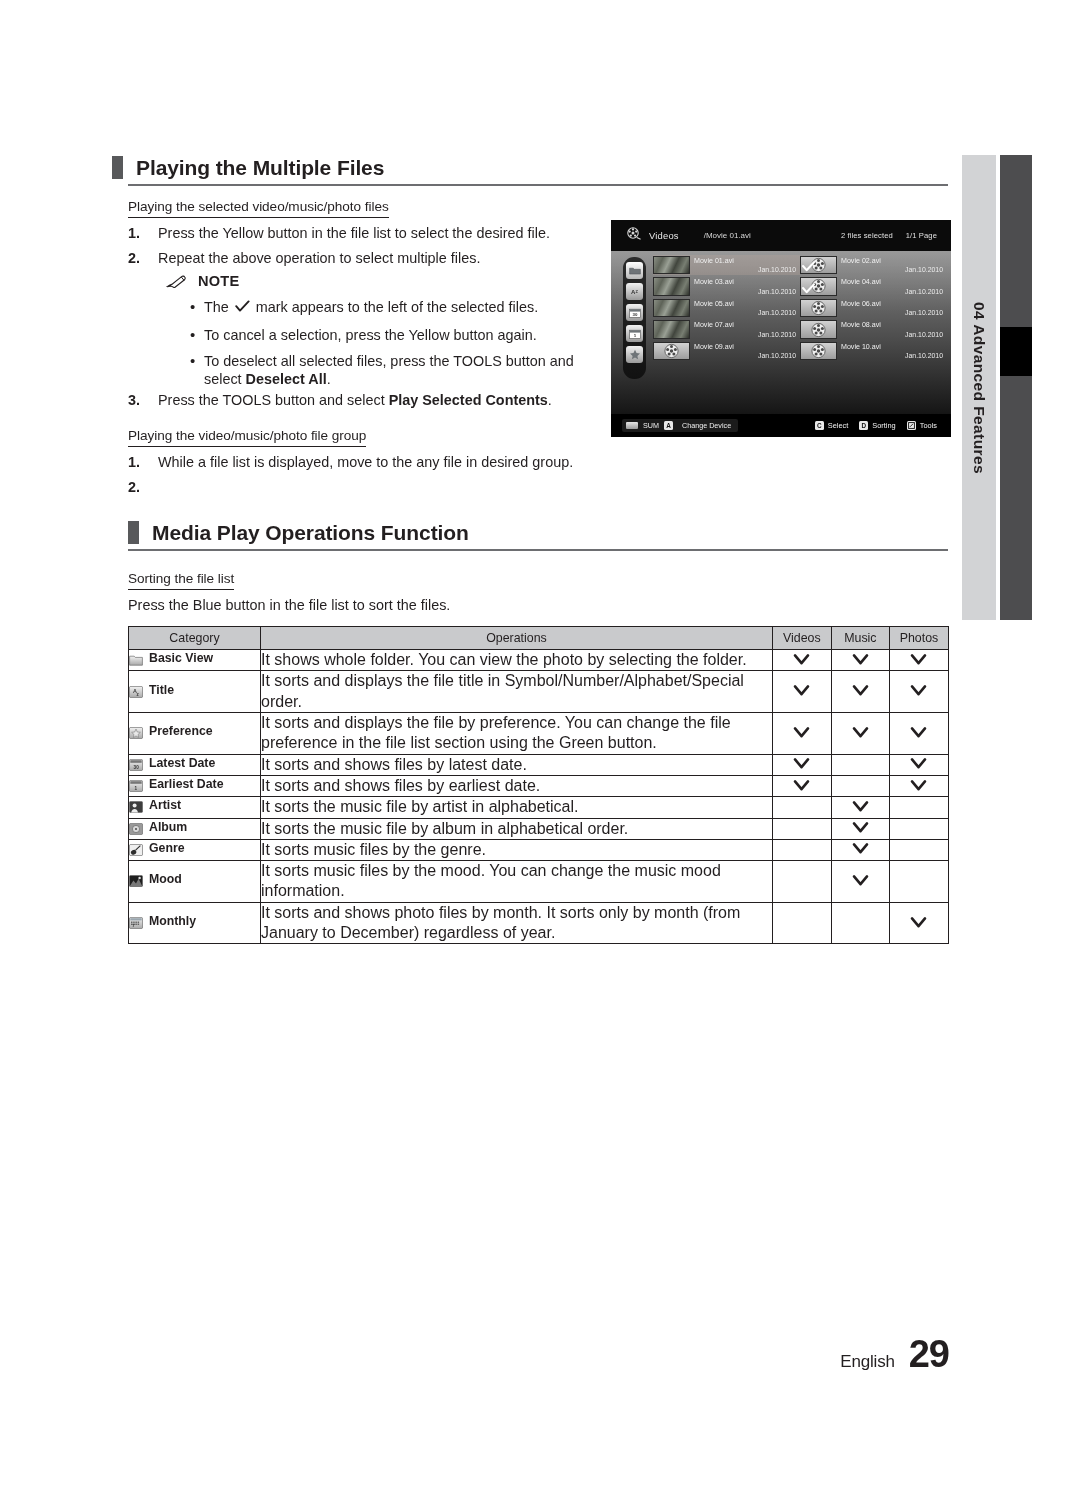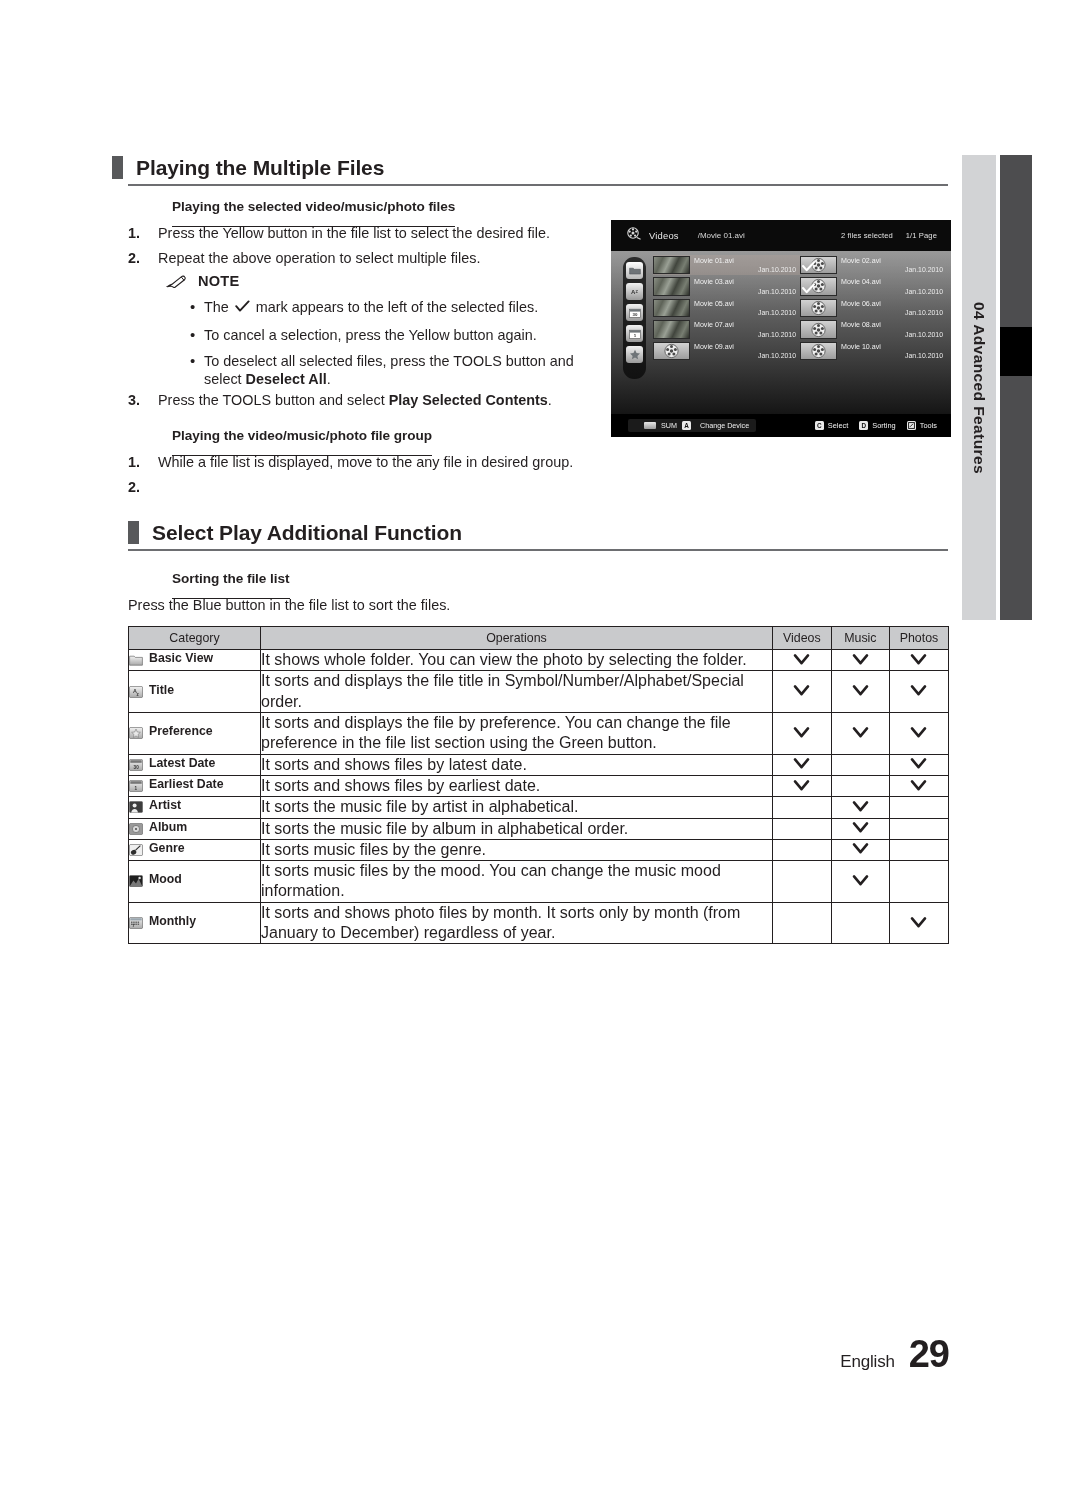--- a/index.html
+++ b/index.html
@@ -43,26 +43,25 @@
   }
 
   
   .h1row { position:absolute; display:flex; align-items:flex-end; }
   .h1-mark { width:11px; height:23px; background:#58595b; margin-right:13px; }
   .h1-title { font-size:21px; font-weight:bold; letter-spacing:-.1px; line-height:1; padding-bottom:1px; }
   .h1-rule { position:absolute; height:1.5px; background:#6d6e71; }
 
   .h2 {
     position:absolute;
-    font-size:13.6px; font-weight:bold;
+    font-size:13.6px; font-weight:normal;
     letter-spacing:-.05px;
-    padding-bottom:12px;
+    padding-bottom:3px;
     border-bottom:1.6px solid #231f20;
     white-space:nowrap;
-    margin-left:44px;
   }
 
   
   .step { position:absolute; display:flex; font-size:14.4px; line-height:1.26; }
   .step-num { width:30px; flex:0 0 30px; font-weight:bold; }
   .step-txt { }
   b.strong { font-weight:bold; }
   .tools { font-weight:normal; }
 
   
@@ -126,21 +125,21 @@
     font-family:"Liberation Sans", sans-serif;
   }
   .tv-head {
     position:absolute; left:0; top:0; width:100%; height:31px;
     background:#0b0b0b;
     display:flex; align-items:center;
     color:#e8e8e8;
   }
   .tv-head .reel { margin-left:16px; margin-right:7px; }
   .tv-cat { font-size:9.4px; letter-spacing:.2px; }
-  .tv-path { font-size:8px; margin-left:19px; color:#d8d8d8; }
+  .tv-path { font-size:8px; margin-left:25px; color:#d8d8d8; }
   .tv-right { margin-left:auto; margin-right:14px; display:flex; align-items:center; gap:13px; }
   .tv-sel, .tv-page { font-size:7.6px; color:#e0e0e0; letter-spacing:.1px; }
 
   .tv-body {
     position:absolute; left:0; top:31px; right:0; bottom:23px;
     background:
       linear-gradient(180deg, rgba(255,255,255,.10), rgba(255,255,255,0) 38%),
       linear-gradient(180deg,#8e8e8e 0%, #6d6d6d 26%, #4a4a4a 56%, #2a2a2a 82%, #151515 100%);
   }
   .tv-sidebar {
@@ -187,24 +186,24 @@
   .tick {
     position:absolute; left:2px; top:3px;
     z-index:3;
   }
   .tv-foot {
     position:absolute; left:0; bottom:0; width:100%; height:23px;
     background:#000;
     display:flex; align-items:center;
   }
   .pill {
-    margin-left:17px;
+    margin-left:11px;
     background:#1b1b1b;
     border-radius:2px;
-    padding:2px 7px 2px 16px;
+    padding:2px 7px 2px 4px;
     display:flex; align-items:center; gap:5px;
   }
   .usb-ic { width:12px; height:7px; background:linear-gradient(180deg,#e6e6e6,#9b9b9b); border-radius:1px; }
   .pill-t { font-size:7.2px; color:#efefef; }
   .keybtn {
     display:inline-flex; align-items:center; justify-content:center;
     width:9px; height:9px; border-radius:1.5px;
     font-size:6.4px; font-weight:bold; color:#111;
     background:#e9e9e9; margin-right:4px;
   }
@@ -283,21 +282,21 @@
   <div class="step" style="left:128px; top:453px; width:490px;">
     <span class="step-num">1.</span>
     <span class="step-txt">While a file list is displayed, move to the any file in desired group.</span>
   </div>
   <div class="step" style="left:128px; top:478px; width:490px;">
     <span class="step-num">2.</span>
   </div>
 
   <div class="h1row" style="left:128px; top:521px;">
     <div class="h1-mark"></div>
-    <div class="h1-title">Select Play Additional Function</div>
+    <div class="h1-title">Media Play Operations Function</div>
   </div>
   <div class="h1-rule" style="left:128px; top:549px; width:820px;"></div>
 
   <div class="h2" style="left:128px; top:571px;">Sorting the file list</div>
   <div class="plain" style="left:128px; top:596px; width:520px;">Press the Blue button in the file list to sort the files.</div>
 
   <table class="sort">
     <thead>
       <tr>
         <th class="c-cat">Category</th>

